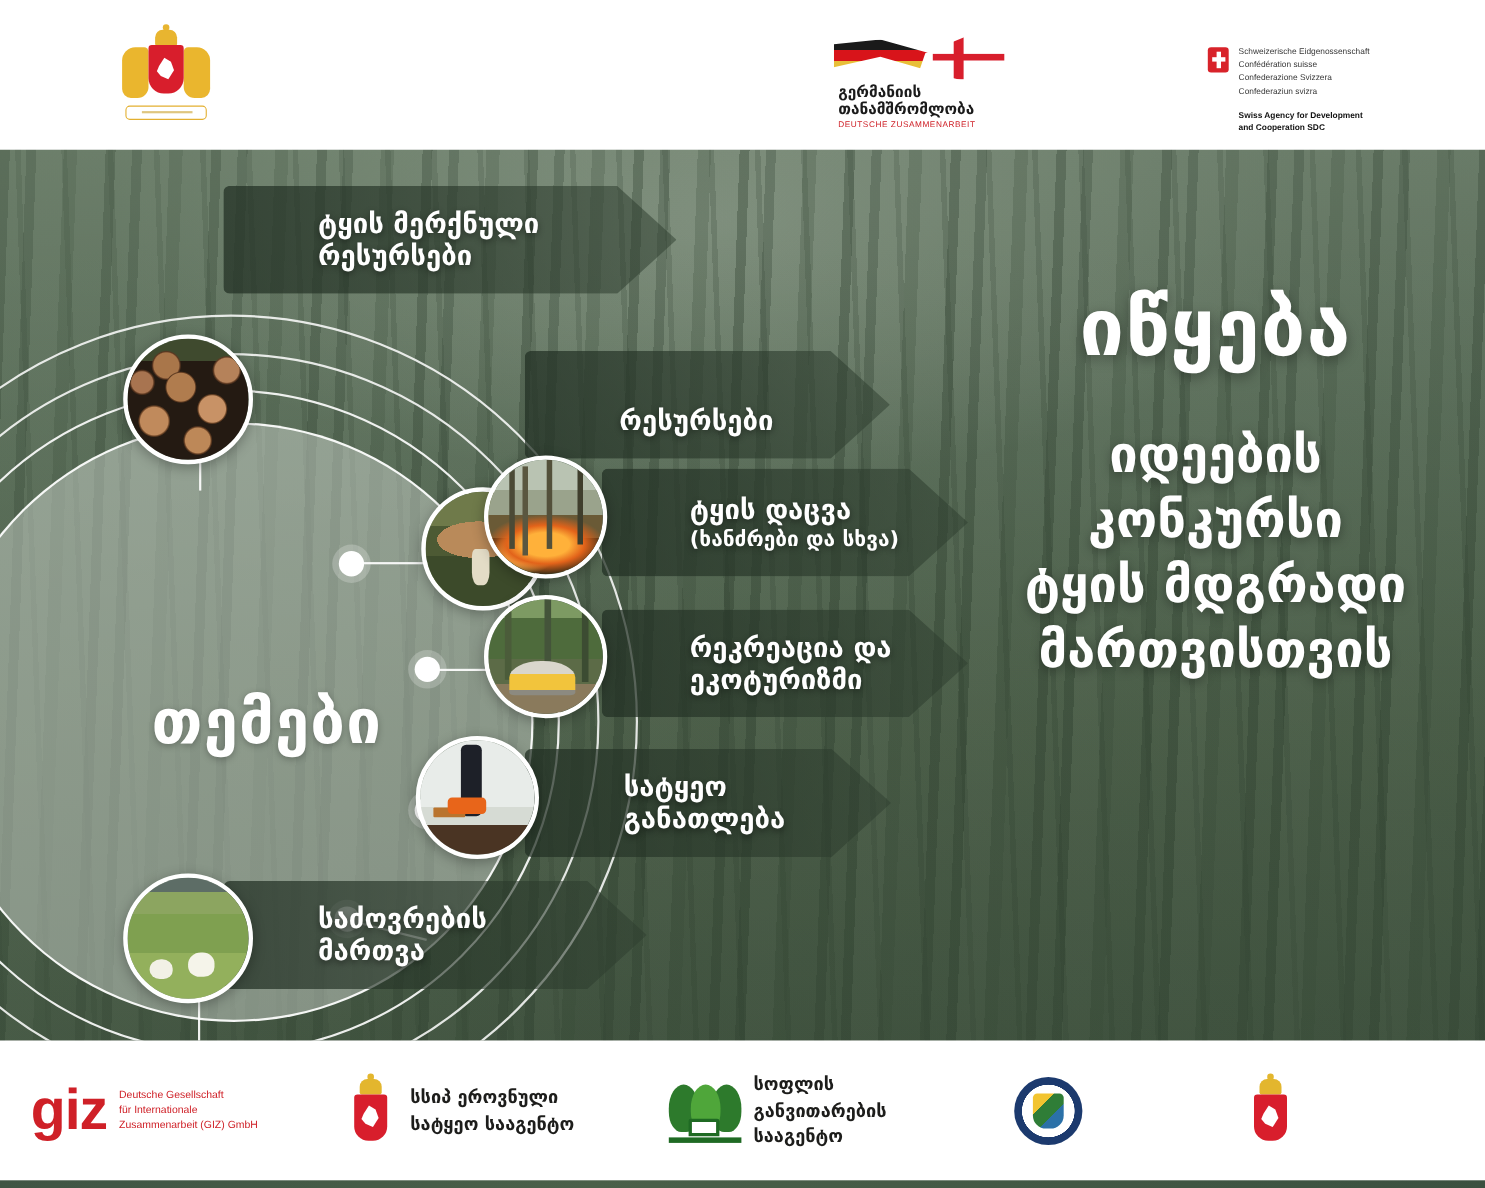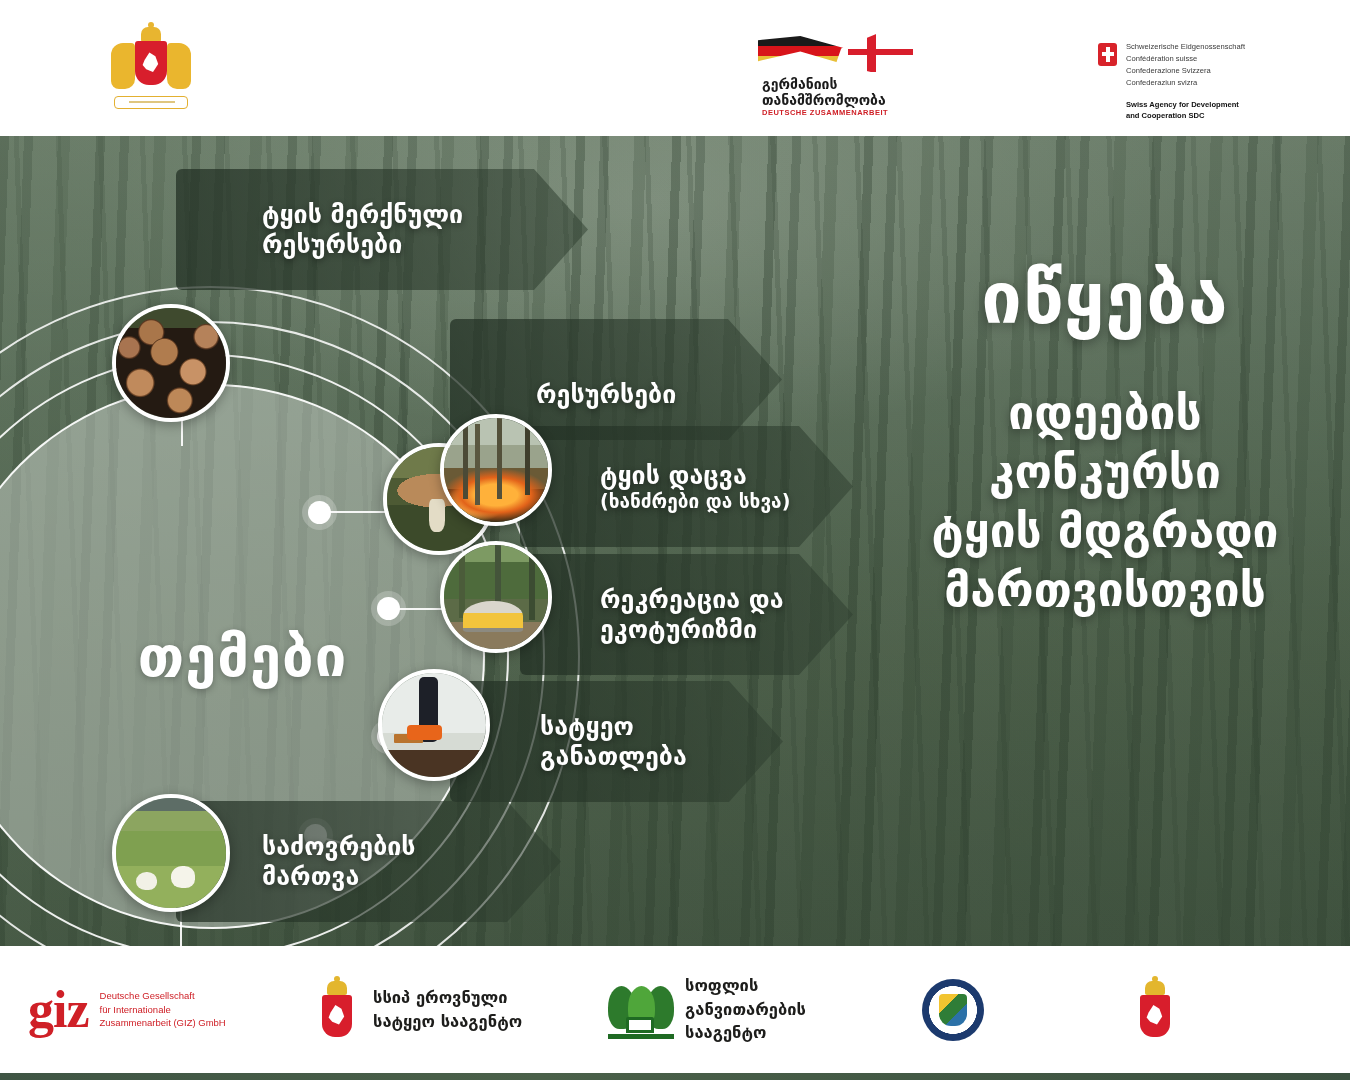--- a/index.html
+++ b/index.html
@@ -84,21 +84,21 @@
     content:""; position:absolute; left:36%; top:4%; width:11%; height:92%;
     background:#d81e2c;
   }
   .dz .fl-ge:after{
     content:""; position:absolute; left:14%; top:44%; width:76%; height:13%;
     background:#d81e2c;
   }
   .dz .t1 { position:absolute; left:14px; top:56px; font-size:14px; color:#1b1b1b; font-weight:bold; }
   .dz .t2 { position:absolute; left:14px; top:72px; font-size:14px; color:#1b1b1b; font-weight:bold; }
   .dz .t3 { position:absolute; left:14px; top:88px; font-size:7.5px; color:#cf2027; letter-spacing:.5px;
-            font-family:"Liberation Sans", sans-serif; font-weight:bold; }
+            font-family:"Liberation Sans", sans-serif; font-weight:normal; }
 
   
   .sdc { display:flex; align-items:flex-start; gap:9px;margin-top:26px; }
   .sdc-flag { width:19px; height:23px; background:#d8232a; border-radius:3px; position:relative; margin-top:2px; }
   .sdc-flag:before { content:""; position:absolute; left:7.5px; top:4px; width:4px; height:15px; background:#fff; }
   .sdc-flag:after  { content:""; position:absolute; left:3.5px; top:9.5px; width:12px; height:4px; background:#fff; }
   .sdc-lines { font-family:"Liberation Sans", sans-serif; font-size:7.6px; line-height:1.62; color:#3a3a3a; }
   .sdc-bold { font-family:"Liberation Sans", sans-serif; font-size:7.6px; line-height:1.5;
               color:#111; font-weight:bold; margin-top:9px; }
 
@@ -153,25 +153,26 @@
   .dot {
     position:absolute; width:23px; height:23px; border-radius:50%;
     background:#fff; box-shadow:0 0 0 6px rgba(255,255,255,.22);
   }
 
   
   .lnk { position:absolute; background:rgba(255,255,255,.92); height:2px; transform-origin:0 50%; }
 
   
   .arrow {
-    position:absolute; height:121px; display:flex; align-items:center;
+    position:absolute; height:98px; display:flex; align-items:center;
     background:linear-gradient(90deg, rgba(34,48,36,.74) 0%, rgba(41,56,42,.62) 60%, rgba(46,62,47,.50) 100%);
     -webkit-clip-path:polygon(0 0, calc(100% - 54px) 0, 100% 50%, calc(100% - 54px) 100%, 0 100%);
     clip-path:polygon(0 0, calc(100% - 54px) 0, 100% 50%, calc(100% - 54px) 100%, 0 100%);
     border-radius:6px 0 0 6px;
+    margin-left:27px;
   }
   .arrow-label {
     color:#fff; font-size:25px; font-weight:bold; line-height:1.18;
     text-shadow:0 2px 6px rgba(0,0,0,.42);
   }
   .arrow-label .sub { font-size:19px; display:block; }
 
   
   .pcircle {
     position:absolute; border-radius:50%; border:4px solid #fff; overflow:hidden;
@@ -269,21 +270,21 @@
   }
 
   
   .footer {
     position:absolute; left:0; top:946px; width:1350px; height:127px;
     background:#fff; display:flex; align-items:center; z-index:30;
   }
   .foot-item { position:absolute; top:0; height:127px; display:flex; align-items:center; gap:11px; }
 
   .giz-word {
-    font-family:Liberation Serif, serif; font-size:52px; font-weight:bold;
+    font-family:Liberation Sans, sans-serif; font-size:52px; font-weight:bold;
     color:#cf2027; letter-spacing:-1px; line-height:.8;
   }
   .giz-sub { font-family:"Liberation Sans", sans-serif; font-size:9.5px; line-height:1.45; color:#cf2027; }
 
   .coa-sm { position:relative; width:50px; height:62px; }
   .coa-sm .sh { position:absolute; left:10px; top:16px; width:30px; height:42px;
     background:#d81e2c; border-radius:3px 3px 13px 13px; }
   .coa-sm .sh:after{ content:""; position:absolute; left:5px; top:8px; width:20px; height:24px;
     background:#fff; clip-path:polygon(18% 42%,42% 10%,72% 26%,86% 58%,60% 92%,26% 80%,8% 62%); }
   .coa-sm .cr { position:absolute; left:15px; top:2px; width:20px; height:14px;

